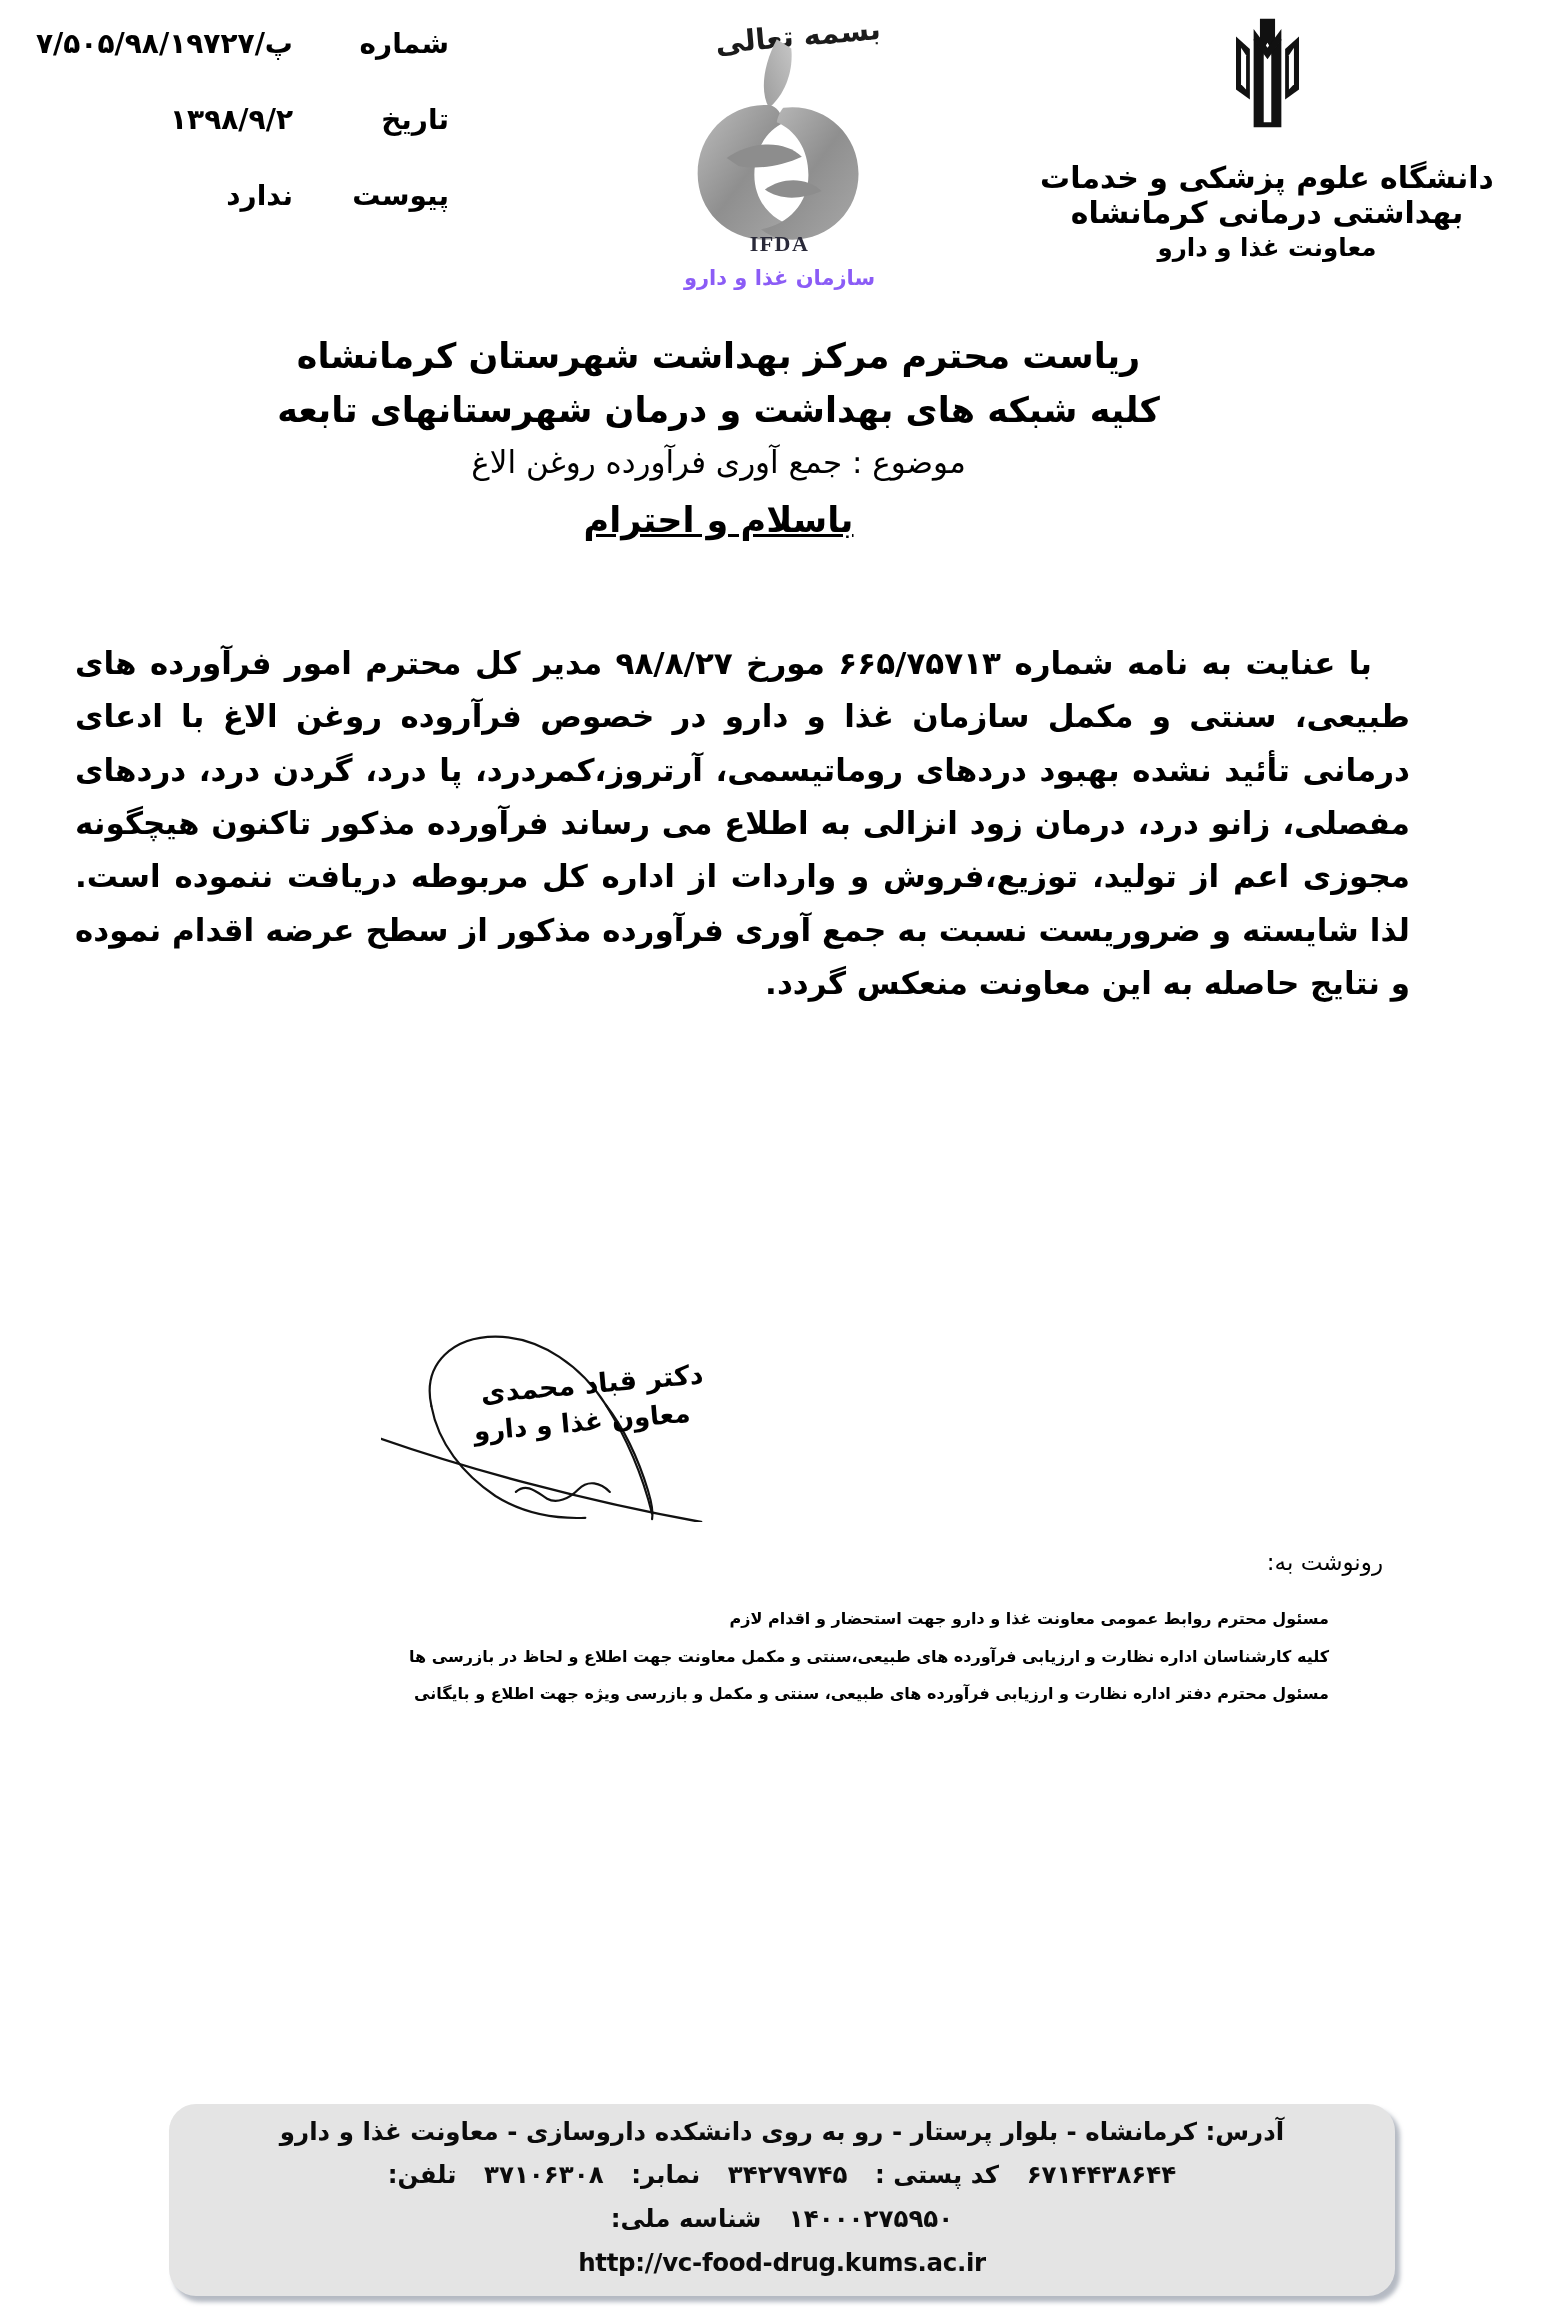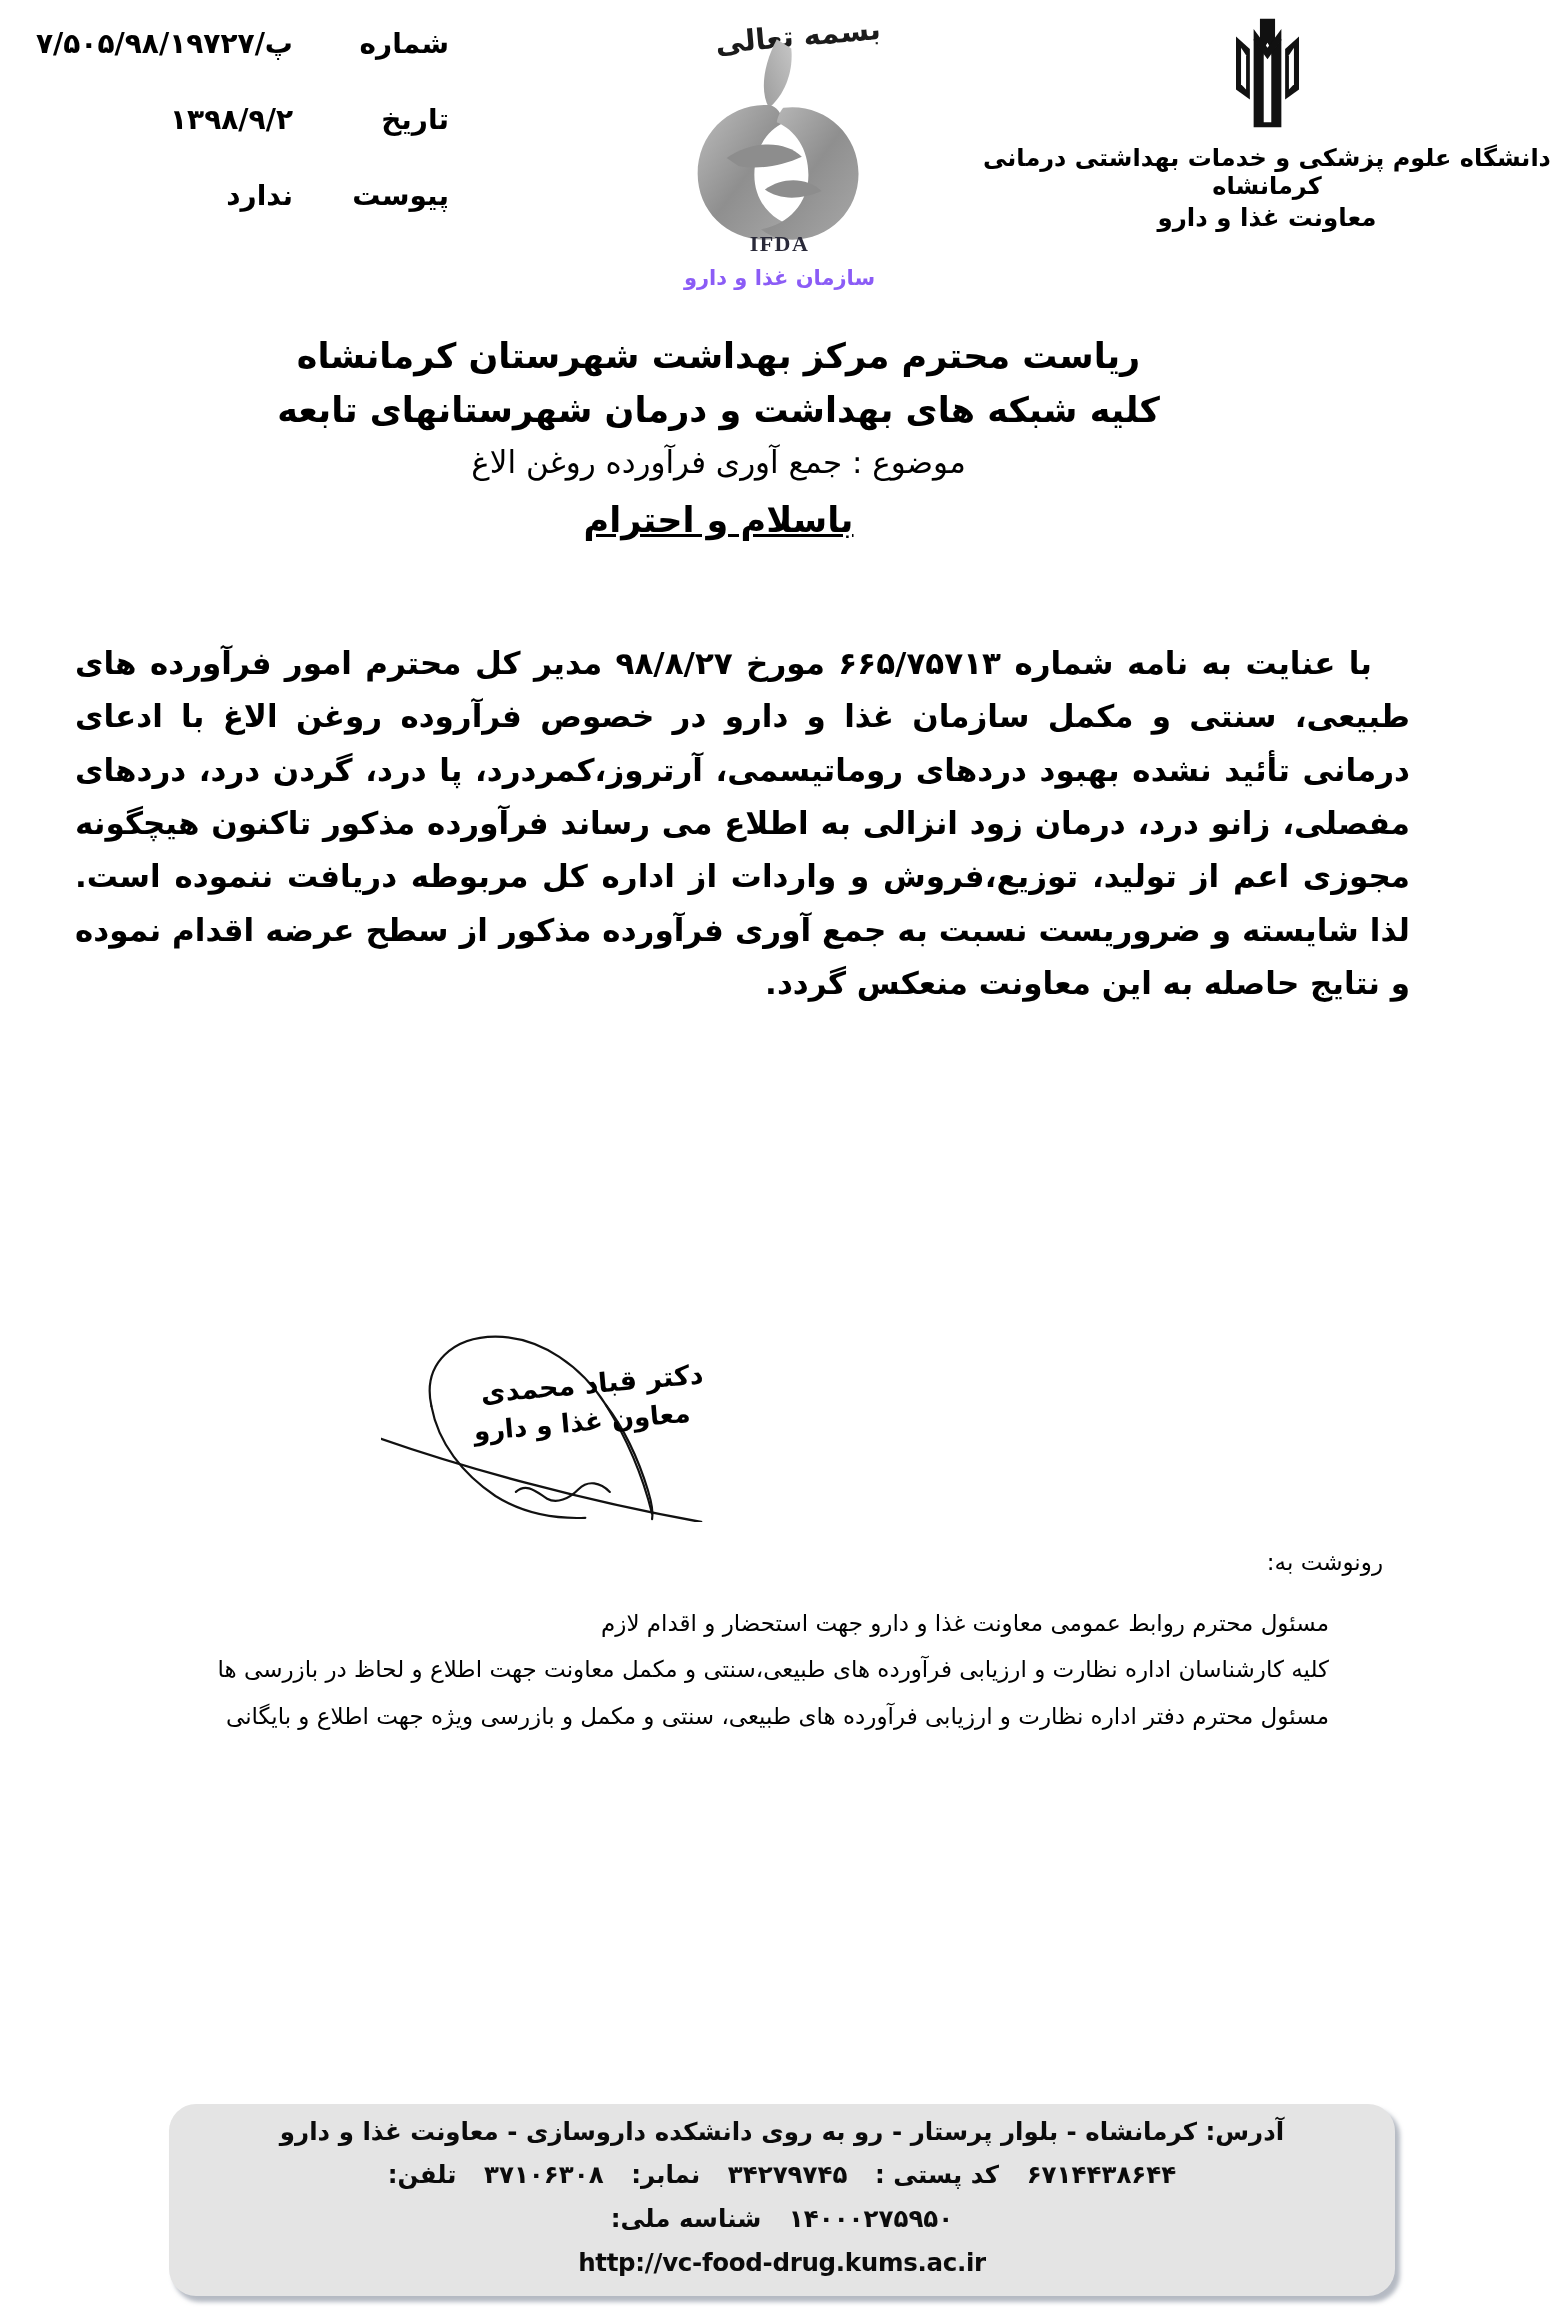--- a/index.html
+++ b/index.html
@@ -116,22 +116,22 @@
     left: 981px;
     width: 572px;
     text-align: center;
   }
   .emblem {
     margin: 0 auto;
     width: 129px;
     height: 126px;
   }
   .univ-l1 {
-    margin-top: 5px;
-    font-size: 24px;
+    margin-top: 21px;
+    font-size: 30px;
     font-weight: bold;
     letter-spacing: -0.3px;
     color: #000;
   }
   .univ-l2 {
     margin-top: 2.7px;
     font-size: 24.5px;
     font-weight: bold;
     color: #000;
   }
@@ -219,22 +219,22 @@
     width: 1301px;
     direction: rtl;
     text-align: right;
   }
   .cc-title {
     font-size: 23px;
     font-weight: normal;
     margin-bottom: 34px;
   }
   .cc-item {
-    font-size: 23px;
-    font-weight: normal;
+    font-size: 16px;
+    font-weight: bold;
     line-height: 1.25;
     margin-bottom: 17.7px;
     padding-right: 54px;
   }
 
   
   .footer {
     position: absolute;
     top: 2104px;
     left: 169px;

